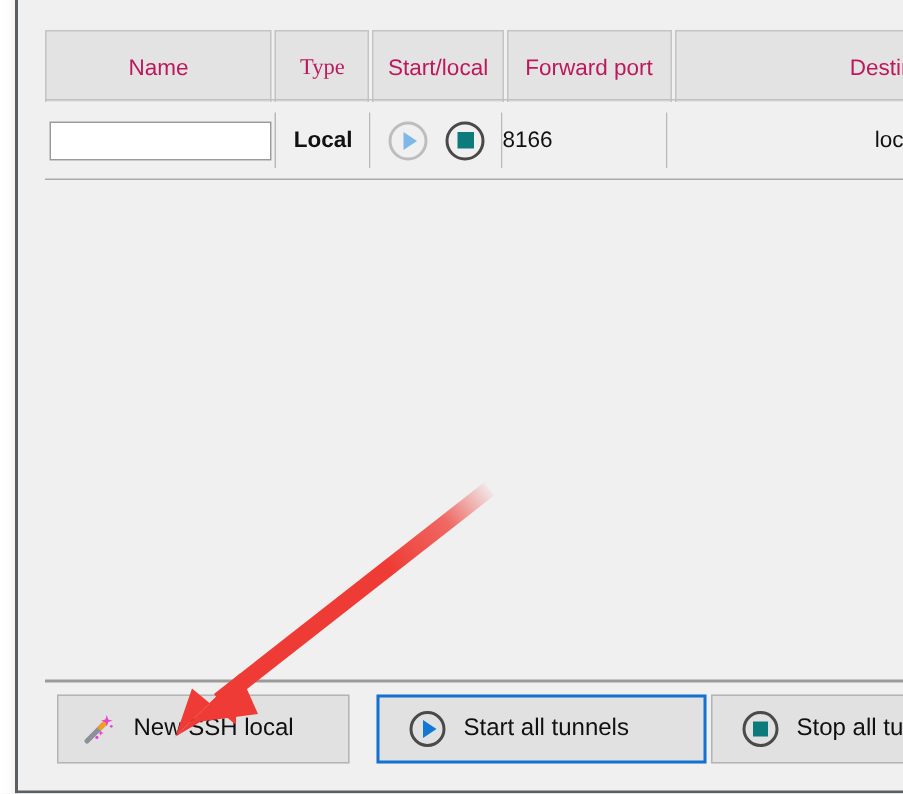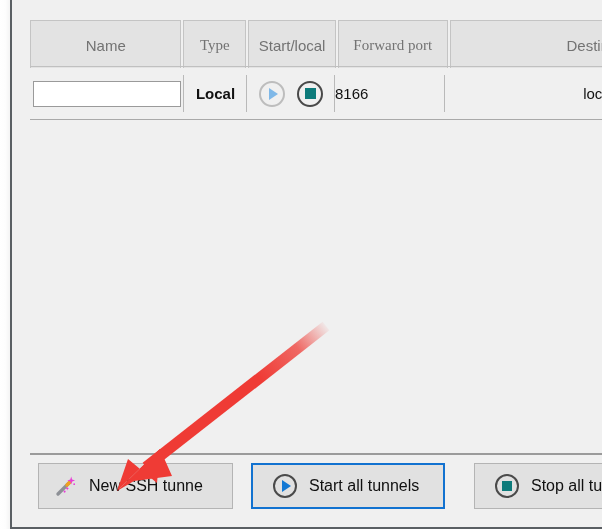--- a/index.html
+++ b/index.html
@@ -72,31 +72,31 @@
     box-sizing: border-box;
   }
   .hdr-cell {
     background: #e3e3e3;
     border: 1px solid #c4c4c4;
     box-sizing: border-box;
     display: flex;
     align-items: center;
     justify-content: center;
     font-size: 15px;
-    color: #737373;
+    color: #be185d;
     margin-right: 2px;
     height: 50px;
     margin-top: 2px;
     overflow: hidden;
     white-space: nowrap;
   }
   .hdr-cell.hdr-name       { width: 152px; }
   .hdr-cell.hdr-type       { width: 63px; font-family: Liberation Serif, serif;  }
   .hdr-cell.hdr-startstop  { width: 88px;  }
-  .hdr-cell.hdr-fwdport    { width: 110px; font-family: Liberation Serif, serif; }
+  .hdr-cell.hdr-fwdport    { width: 110px; }
   .hdr-cell.hdr-dest       { width: 165px; justify-content: flex-end; padding-right: 4px; margin-right: 0; }
 
   
   #header-rule {
     position: absolute;
     left: 0; top: 48px;
     width: 584px; height: 1px;
     background: #c0c0c0;
   }
 
@@ -214,21 +214,21 @@
     border: 1px solid #b4b4b4;
     box-sizing: border-box;
     display: flex;
     align-items: center;
     font-size: 16px;
     color: #101010;
     white-space: nowrap;
     overflow: hidden;
   }
   #btn-new      { left: 14px;  width: 195px; padding-left: 16px; }
-  #btn-start    { left: 227px; width: 194px; padding-left: 20px;
+  #btn-start    { left: 227px; width: 220px; padding-left: 20px;
                   border: 2px solid #1272d0; background: #e1e1e1; }
   #btn-stop     { left: 450px; width: 160px; padding-left: 20px; }
   .btn-label { margin-left: 12px; }
 
   
   .wand-icon { width: 22px; height: 22px; position: relative; flex: none; }
 
   
   .circ {
     width: 24px; height: 24px;
@@ -334,21 +334,21 @@
             <line x1="3" y1="19" x2="14" y2="8" stroke="#8d9096" stroke-width="3.4" stroke-linecap="round"></line>
             <line x1="12" y1="10" x2="15.5" y2="6.5" stroke="#f0a020" stroke-width="3.4" stroke-linecap="round"></line>
             <g fill="#e83fd8">
               <path d="M16.2 1.6 L17.1 4.6 L20.1 5.5 L17.1 6.4 L16.2 9.4 L15.3 6.4 L12.3 5.5 L15.3 4.6 Z"></path>
               <path d="M12.2 11.6 L12.7 13.1 L14.2 13.6 L12.7 14.1 L12.2 15.6 L11.7 14.1 L10.2 13.6 L11.7 13.1 Z"></path>
               <circle cx="9.6" cy="16.6" r="1.05"></circle>
               <circle cx="19.2" cy="9.2" r="0.9"></circle>
             </g>
           </svg>
         </span>
-        <span class="btn-label">New SSH tunne</span>
+        <span class="btn-label">New SSH local</span>
       </div>
 
       <div class="btn" id="btn-start">
         <span class="circ">
           <span class="tri-b"></span>
         </span>
         <span class="btn-label">Start all tunnels</span>
       </div>
 
       <div class="btn" id="btn-stop">

